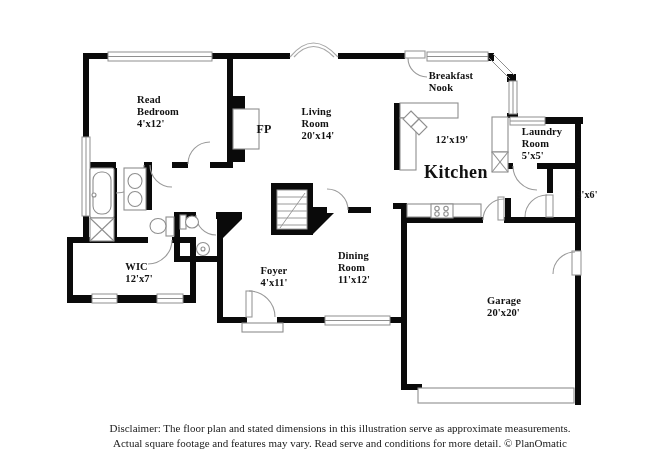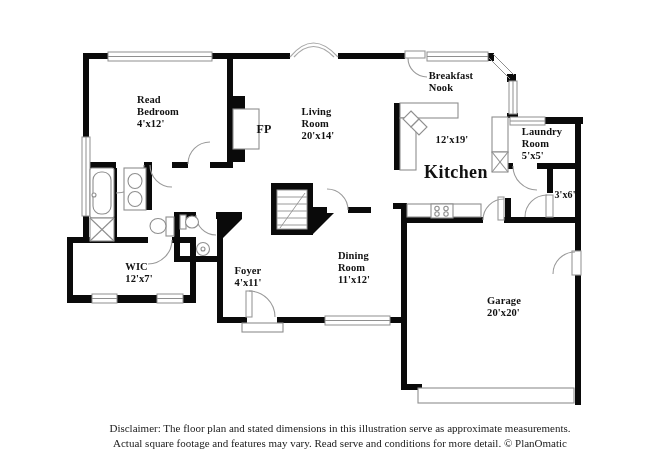--- a/index.html
+++ b/index.html
@@ -5,21 +5,21 @@
   html,body{margin:0;padding:0;background:#fff;}
   #canvas{position:relative;width:650px;height:473px;background:#ffffff;overflow:hidden;
           font-family:"Liberation Serif",serif;}
   #plan-svg{position:absolute;left:0;top:0;}
   .room-label{position:absolute;transform:translate(-50%,-50%);text-align:left;
               font-weight:bold;font-size:10.5px;line-height:1.15;color:#111;
               letter-spacing:.1px;white-space:nowrap;}
   .room-label .ln{display:block;}
   .lbl-kitchen{font-size:18px;letter-spacing:.4px;}
   .lbl-fireplace{font-size:12px;padding-left:36px;}
-  .lbl-closet{font-size:10px;}
+  .lbl-closet{font-size:10px;margin-left:22px;}
   .disclaimer{position:absolute;left:340px;top:436px;transform:translate(-50%,-50%);
               width:560px;text-align:center;font-size:11px;color:#1a1a1a;line-height:1.32;}
   .disclaimer .ln{display:block;}
 </style>
 </head>
 <body>
 
 <div id="canvas">
 
   <svg id="plan-svg" width="650" height="473" viewBox="0 0 650 473">
@@ -282,21 +282,21 @@
     <span class="ln">Room</span>
     <span class="ln">5'x5'</span>
   </div>
   <div class="room-label lbl-closet" style="left:565px;top:195px">
     <span class="ln">3'x6'</span>
   </div>
   <div class="room-label" style="left:139px;top:273px">
     <span class="ln">WIC</span>
     <span class="ln">12'x7'</span>
   </div>
-  <div class="room-label" style="left:248px;top:277px">
+  <div class="room-label" style="left:274px;top:277px">
     <span class="ln">Foyer</span>
     <span class="ln">4'x11'</span>
   </div>
   <div class="room-label" style="left:354px;top:268px">
     <span class="ln">Dining</span>
     <span class="ln">Room</span>
     <span class="ln">11'x12'</span>
   </div>
   <div class="room-label" style="left:504px;top:307px">
     <span class="ln">Garage</span>

